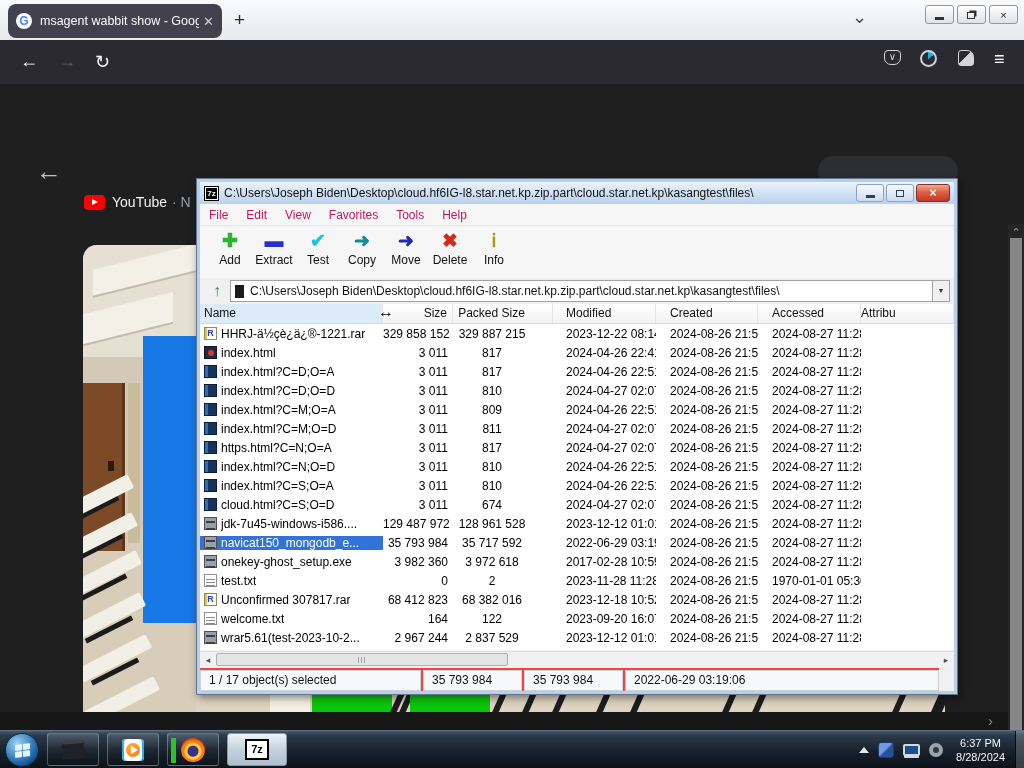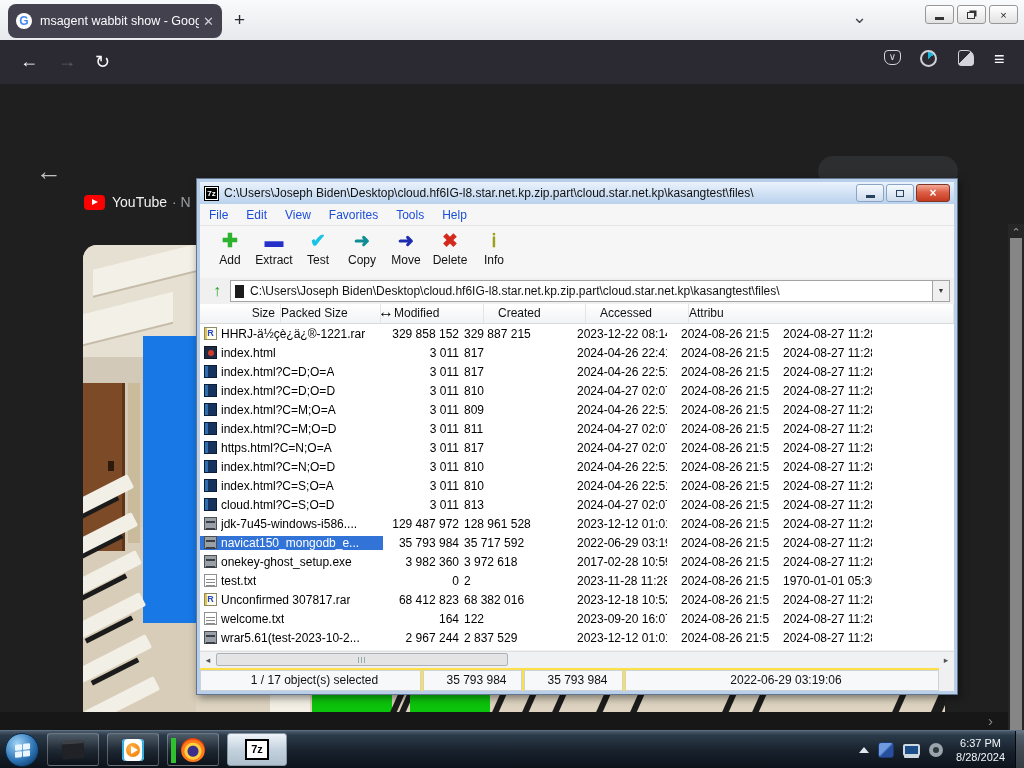--- a/index.html
+++ b/index.html
@@ -96,40 +96,40 @@
             color:#fff; font-size:8px; font-weight:bold; text-align:center; line-height:13px; flex:0 0 15px; }
   #sz-title-text { font-size:12px; color:#111; margin-left:5px; white-space:nowrap; overflow:hidden; flex:1; }
   .szbtn { width:28px; height:18px; border:1px solid #8ba4c4; border-radius:3px; margin-left:2px;
            background:linear-gradient(#f6fafe,#cfdcee); display:flex; align-items:center; justify-content:center; flex:0 0 auto; }
   .szbtn .minbar { width:9px; height:3px; background:#28415e; margin-top:7px; }
   .szbtn .restsq { width:8px; height:7px; border:1.5px solid #28415e; }
   #sz-close { width:34px; background:linear-gradient(#f3ab97,#dd6047 45%,#c33a20); border-color:#7e3526;
               color:#fff; font-weight:bold; font-size:12px; }
   #sz-menubar { position:absolute; left:3px; top:25px; right:3px; height:22px; background:#f6f6f6;
                 border-bottom:1px solid #e6e6e6; display:flex; align-items:center; }
-  .mi { font-size:12px; color:#1d4ed8; padding:0 9px; }
+  .mi { font-size:12px; color:#be185d; padding:0 9px; }
   #sz-toolbar { position:absolute; left:3px; top:47px; right:3px; height:52px; background:#f6f6f6; display:flex; padding-left:8px; }
   .tb { width:44px; text-align:center; padding-top:3px; }
   .tbi { display:block; font-size:19px; line-height:24px; font-weight:bold; }
   .tbl { display:block; font-size:12px; color:#111; }
   #sz-addr { position:absolute; left:3px; top:99px; right:3px; height:26px; display:flex; align-items:center; padding:0 4px; }
   #parent-btn { width:26px; text-align:center; color:#2ca32c; font-size:16px; font-weight:bold; }
   #addr-combo { flex:1; height:22px; background:#fff; border:1px solid #a3a3a3; display:flex; align-items:center; padding-left:4px; }
   #addr-doc { width:9px; height:13px; background:#1c1c1c; flex:0 0 9px; }
   #addr-text { font-size:12px; color:#111; margin-left:6px; white-space:nowrap; overflow:hidden; flex:1; }
   #addr-drop { width:17px; height:20px; background:#f0f0f0; border-left:1px solid #a3a3a3; text-align:center;
                font-size:7px; line-height:20px; color:#333; flex:0 0 17px; }
 
   #sz-headers { position:absolute; left:3px; top:125px; right:3px; height:20px;
                 background:linear-gradient(#ffffff,#f2f3f5); border-bottom:1px solid #d9dadc; display:flex; }
   .hc { font-size:12px; color:#111; line-height:19px; border-right:1px solid #e4e5e7; }
   .hc-name { background:#dcebfa; }
   .c-name { width:183px; padding-left:4px; }
-  .c-size { width:81px; text-align:right; padding-right:5px; }
-  .c-pack { width:100px; text-align:left; padding-right:22px; }
+  .c-size { width:70px; text-align:right; padding-right:5px; }
+  .c-pack { width:100px; text-align:center; padding-right:22px; }
   .c-mod  { width:103px; padding-left:13px; }
   .c-cre  { width:102px; padding-left:14px; }
   .c-acc  { width:103px; padding-left:14px; }
   .c-att  { flex:1; overflow:hidden; padding-right:2px; }
 
   #sz-list { position:absolute; left:3px; top:145px; right:3px; height:326px; background:#fff; overflow:hidden; }
   .row { display:flex; height:19px; align-items:center; font-size:12px; color:#000; white-space:nowrap; }
   .cell { overflow:hidden; }
   .row .c-name { display:flex; align-items:center; }
   .row.sel .c-name { background:#3273d8; color:#fff; }
@@ -150,21 +150,21 @@
                    text-shadow:-1px 0 #fff,1px 0 #fff,0 -1px #fff,0 1px #fff; z-index:60; }
 
   #sz-hscroll { position:absolute; left:3px; top:472px; right:3px; height:16px; background:#f0f1f2;
                 border-top:1px solid #e0e0e0; }
   .sarr { position:absolute; top:2px; width:14px; height:12px; color:#555; font-size:9px; line-height:12px; text-align:center; }
   #sz-hthumb { position:absolute; left:16px; top:1px; width:292px; height:13px; background:#e4e4e4;
                border:1px solid #aeb2b8; border-radius:2px; }
   #sz-hthumb::after { content:""; position:absolute; left:50%; top:3px; width:8px; height:6px; margin-left:-4px;
                       background:repeating-linear-gradient(90deg,#9aa 0 1px,transparent 1px 3px); }
 
-  #sz-status { position:absolute; left:3px; top:489px; right:18px; height:23px; background:#fde047; display:flex; gap:2px; padding-top:2px;text-align:center; }
+  #sz-status { position:absolute; left:3px; top:489px; right:18px; height:23px; background:#ef4444; display:flex; gap:2px; padding-top:2px; }
   .sp { border:1px solid #cdd2d8; background:#f6f8fa; font-size:12px; color:#111; line-height:18px; padding-left:8px;
         white-space:nowrap; overflow:hidden; }
   .sp1 { width:221px; } .sp2 { width:99px; } .sp3 { width:99px; } .sp4 { flex:1; }
 
   
   #taskbar { position:absolute; left:0; top:730px; width:1024px; height:38px;
              background:linear-gradient(#4a5b6e,#2b3a49 12%,#17212c 55%,#0d131b);
              border-top:1px solid #5d7081; display:flex; align-items:center; }
   #start-orb { width:34px; height:34px; border-radius:50%; margin-left:5px;
                background:radial-gradient(circle at 35% 30%,#9fd4f7,#2e74b5 55%,#0b3764 90%);
@@ -341,20 +341,21 @@
       </div>
     <div id="sz-addr">
       <span id="parent-btn">↑</span>
       <span id="addr-combo">
         <span id="addr-doc"></span>
         <span id="addr-text">C:\Users\Joseph Biden\Desktop\cloud.hf6IG-l8.star.net.kp.zip.part\cloud.star.net.kp\kasangtest\files\</span>
         <span id="addr-drop">▼</span>
       </span>
     </div>
     <div id="sz-headers">
+        <div class="hc c-name hc-name">Name</div>
         <div class="hc c-size">Size</div>
         <div class="hc c-pack">Packed Size</div>
         <div class="hc c-mod">Modified</div>
         <div class="hc c-cre">Created</div>
         <div class="hc c-acc">Accessed</div>
         <div class="hc c-att">Attribu</div>
       </div>
     <div id="sz-list">
         <div class="row">
           <div class="cell c-name">
@@ -463,21 +464,21 @@
           <div class="cell c-cre">2024-08-26 21:54</div>
           <div class="cell c-acc">2024-08-27 11:28</div>
           <div class="cell c-att"></div>
         </div>
         <div class="row">
           <div class="cell c-name">
             <span class="fi fi-htmlq"></span>
             <span class="fname">cloud.html?C=S;O=D</span>
           </div>
           <div class="cell c-size">3 011</div>
-          <div class="cell c-pack">813</div>
+          <div class="cell c-pack">674</div>
           <div class="cell c-mod">2024-04-27 02:07</div>
           <div class="cell c-cre">2024-08-26 21:54</div>
           <div class="cell c-acc">2024-08-27 11:28</div>
           <div class="cell c-att"></div>
         </div>
         <div class="row">
           <div class="cell c-name">
             <span class="fi fi-exe"></span>
             <span class="fname">jdk-7u45-windows-i586....</span>
           </div>

